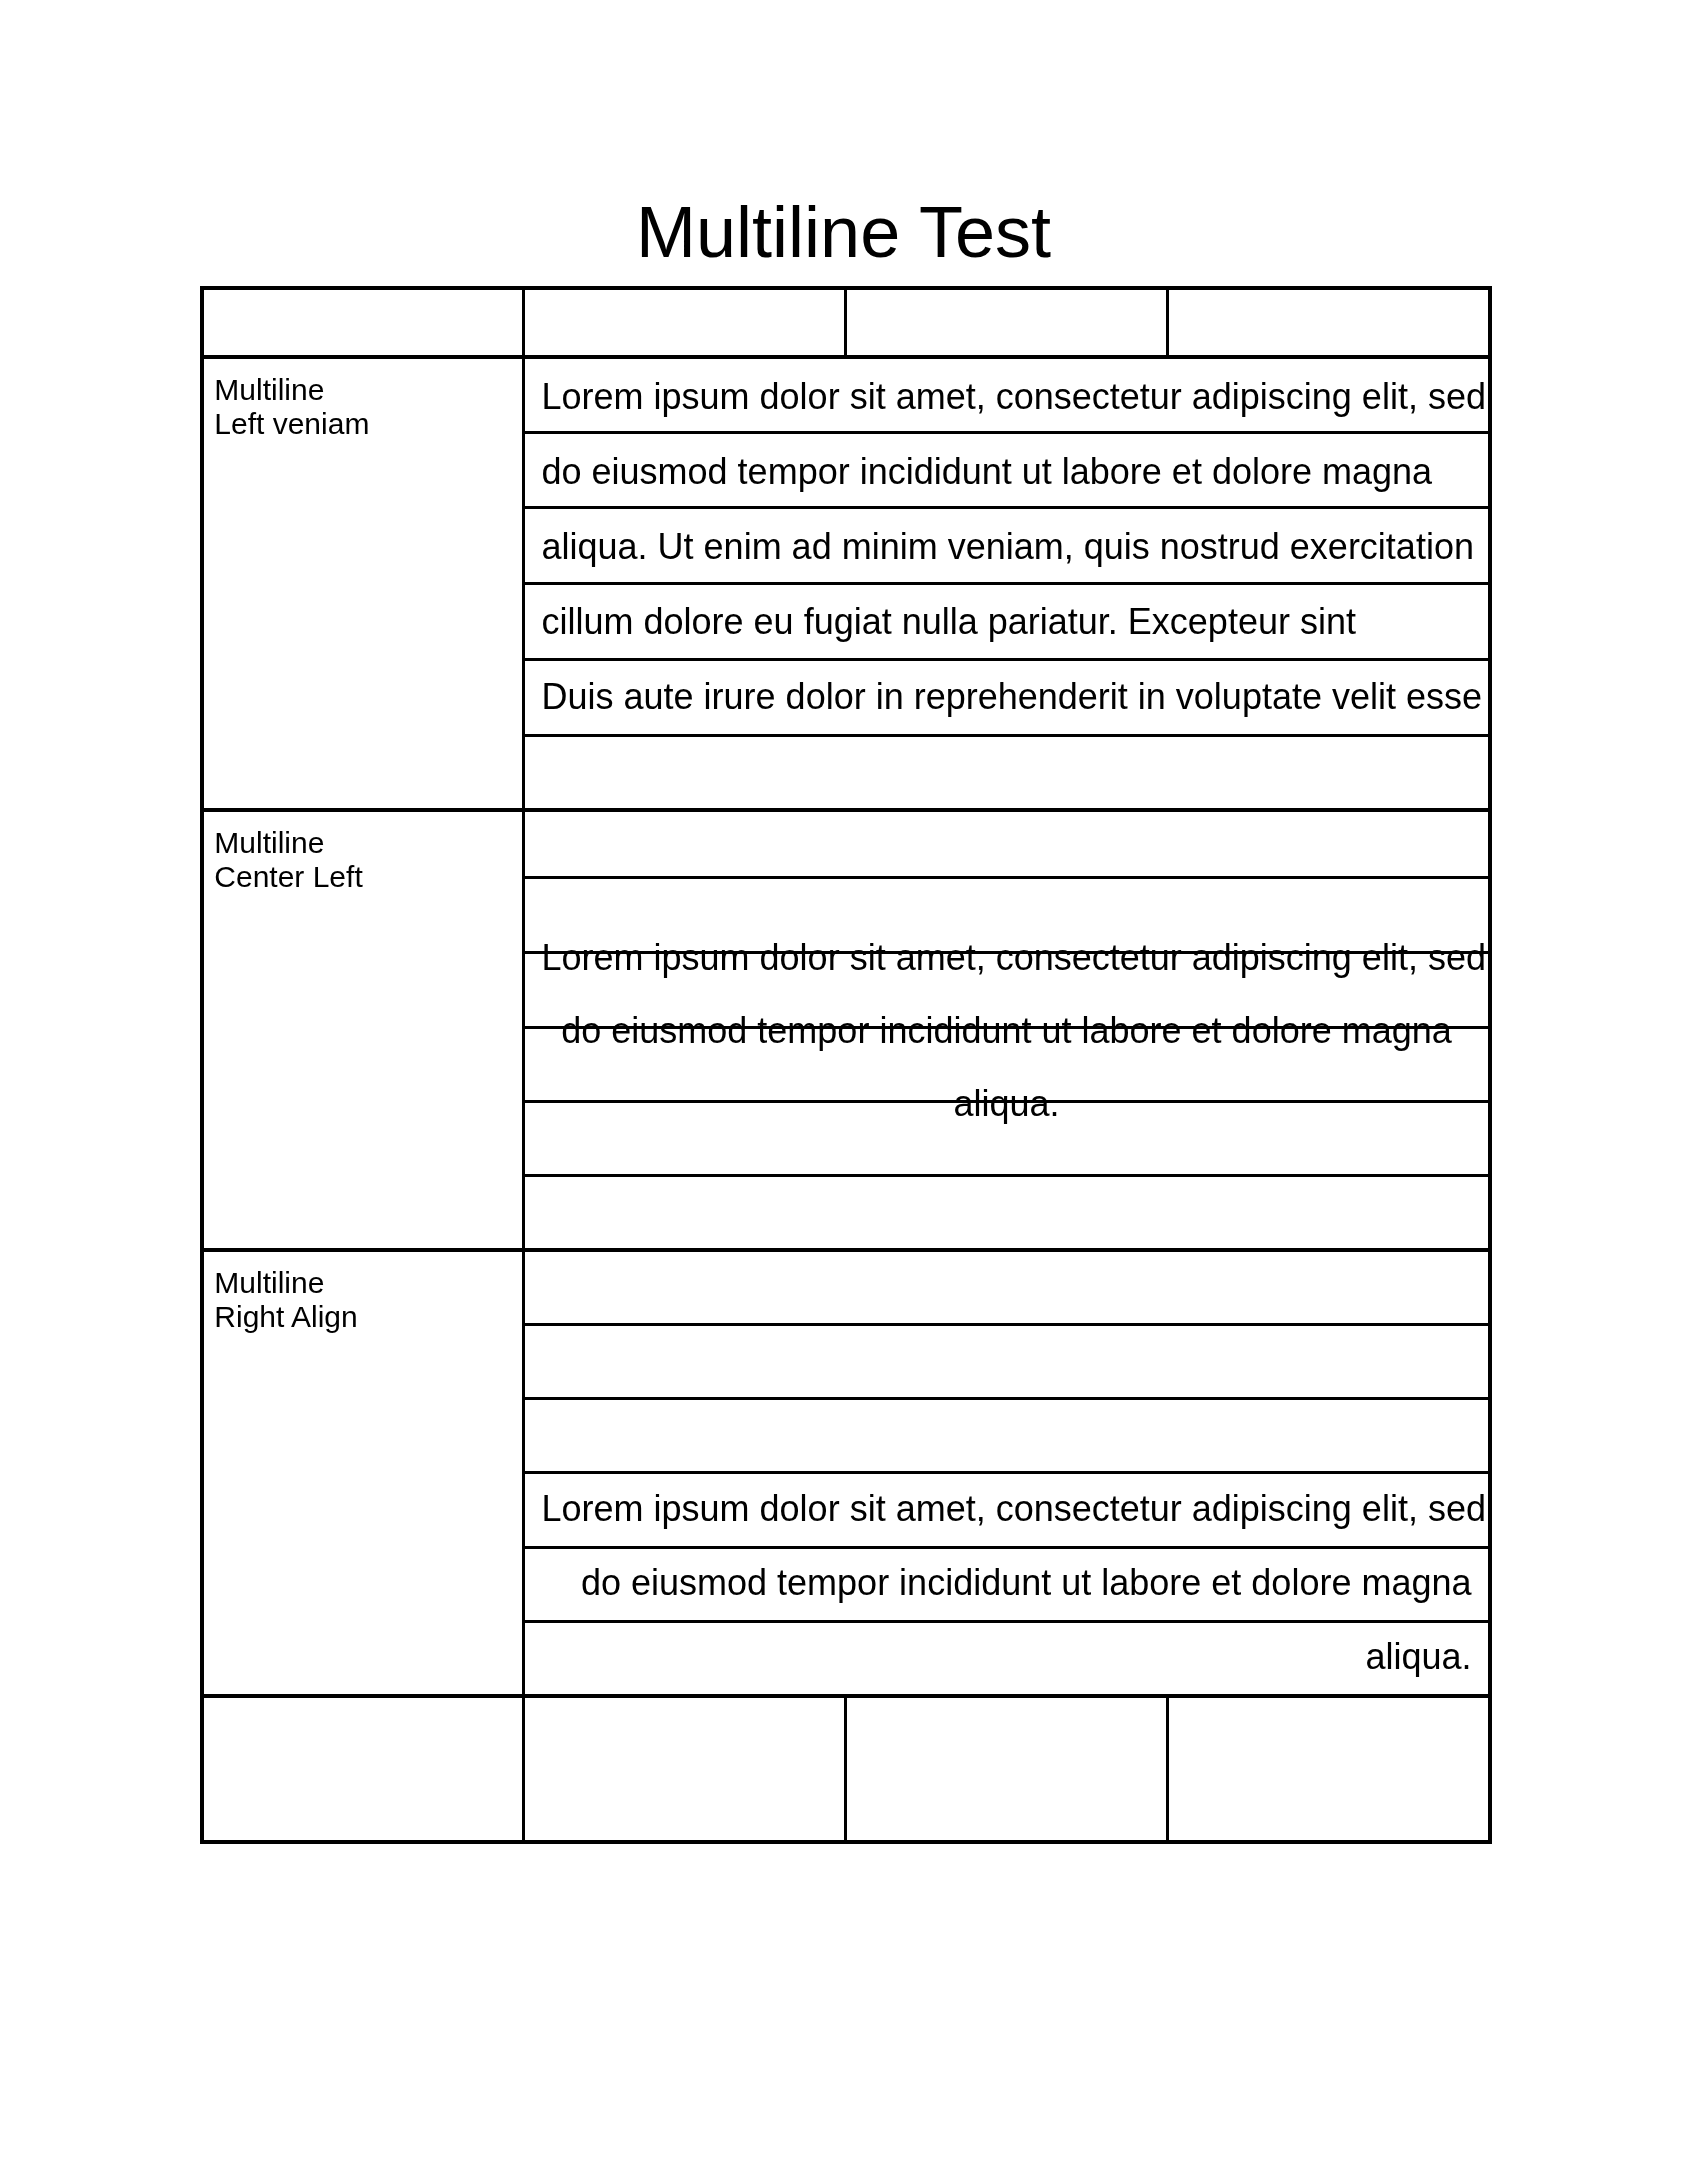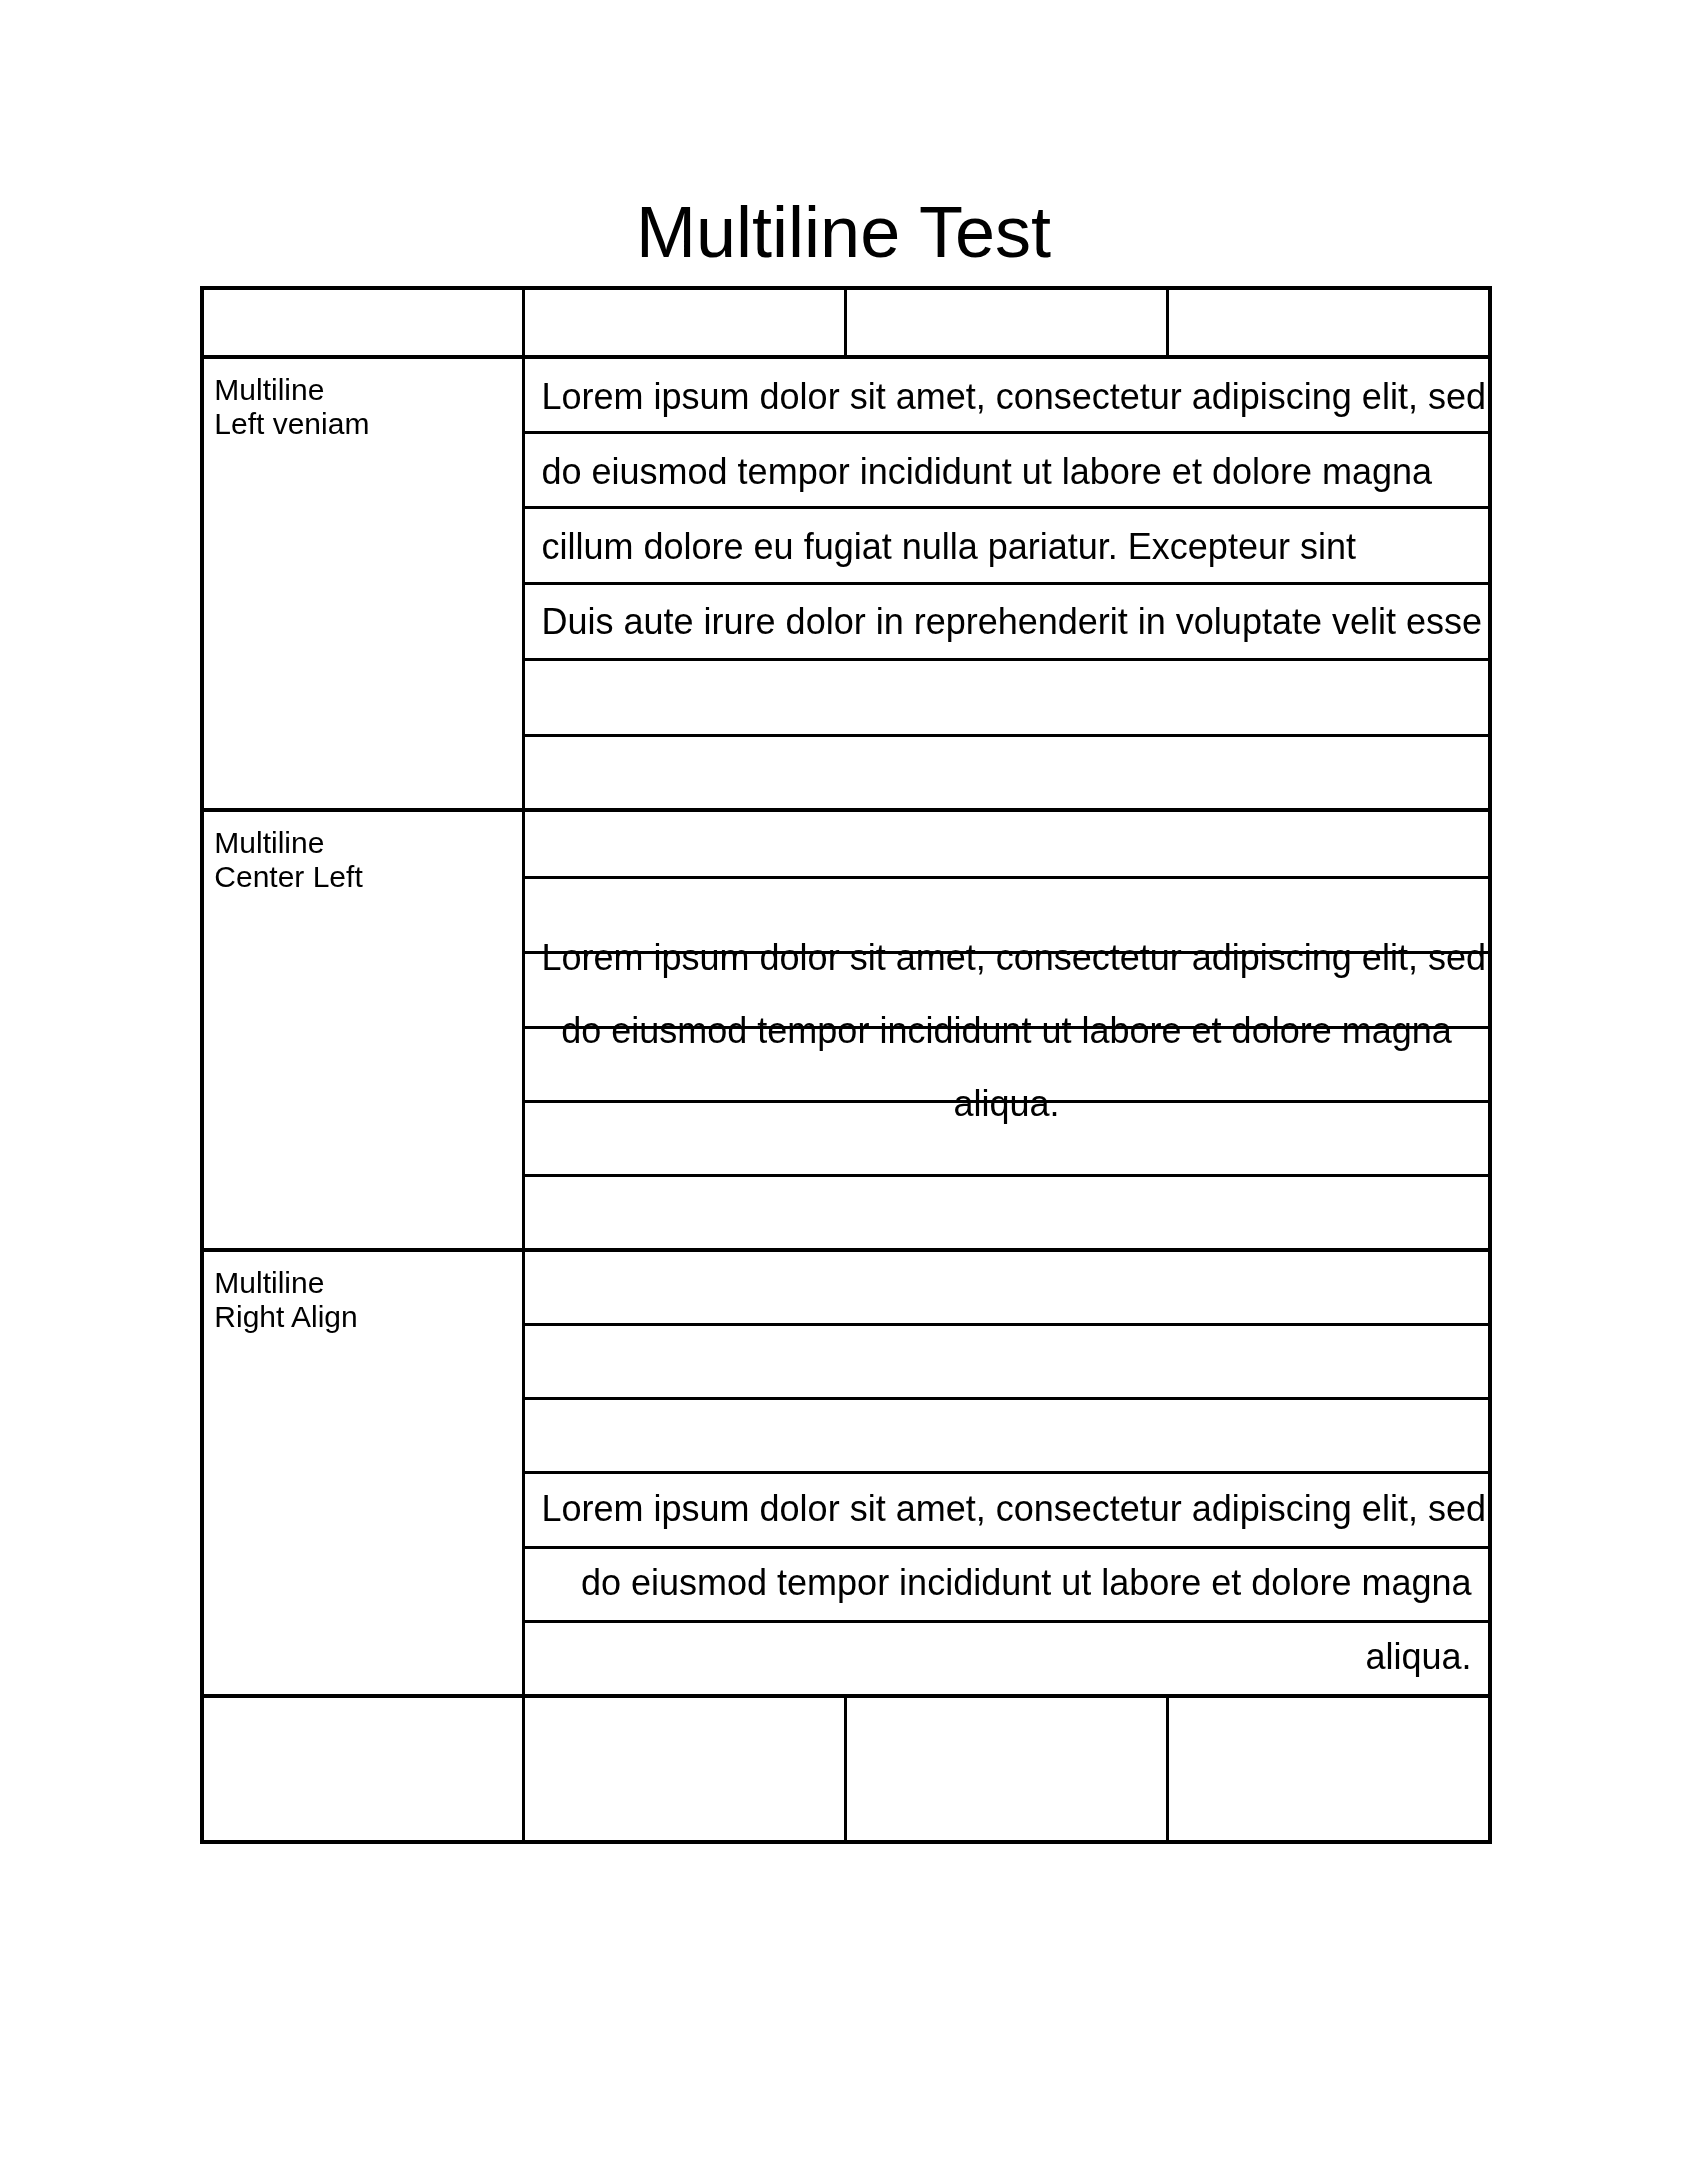--- a/index.html
+++ b/index.html
@@ -97,20 +97,21 @@
     <div class="cell" style="left:644px; top:0; width:318px; height:65px;"></div>
     <div class="cell" style="left:966px; top:0; width:318px; height:65px;"></div>
 
     <div class="cell label-cell" style="top:69px;">
       <div>Multiline</div>
       <div>Left veniam</div>
     </div>
     <div class="cell text-cell s1-text">
       <div class="line">Lorem ipsum dolor sit amet, consectetur adipiscing elit, sed</div>
       <div class="line">do eiusmod tempor incididunt ut labore et dolore magna</div>
+      <div class="line">aliqua. Ut enim ad minim veniam, quis nostrud exercitation</div>
       <div class="line">cillum dolore eu fugiat nulla pariatur. Excepteur sint</div>
       <div class="line">Duis aute irure dolor in reprehenderit in voluptate velit esse</div>
     </div>
 
     <div class="cell label-cell" style="top:522px;">
       <div>Multiline</div>
       <div>Center Left</div>
     </div>
     <div class="cell text-cell s2-wrap">
       <div class="s2-text">

